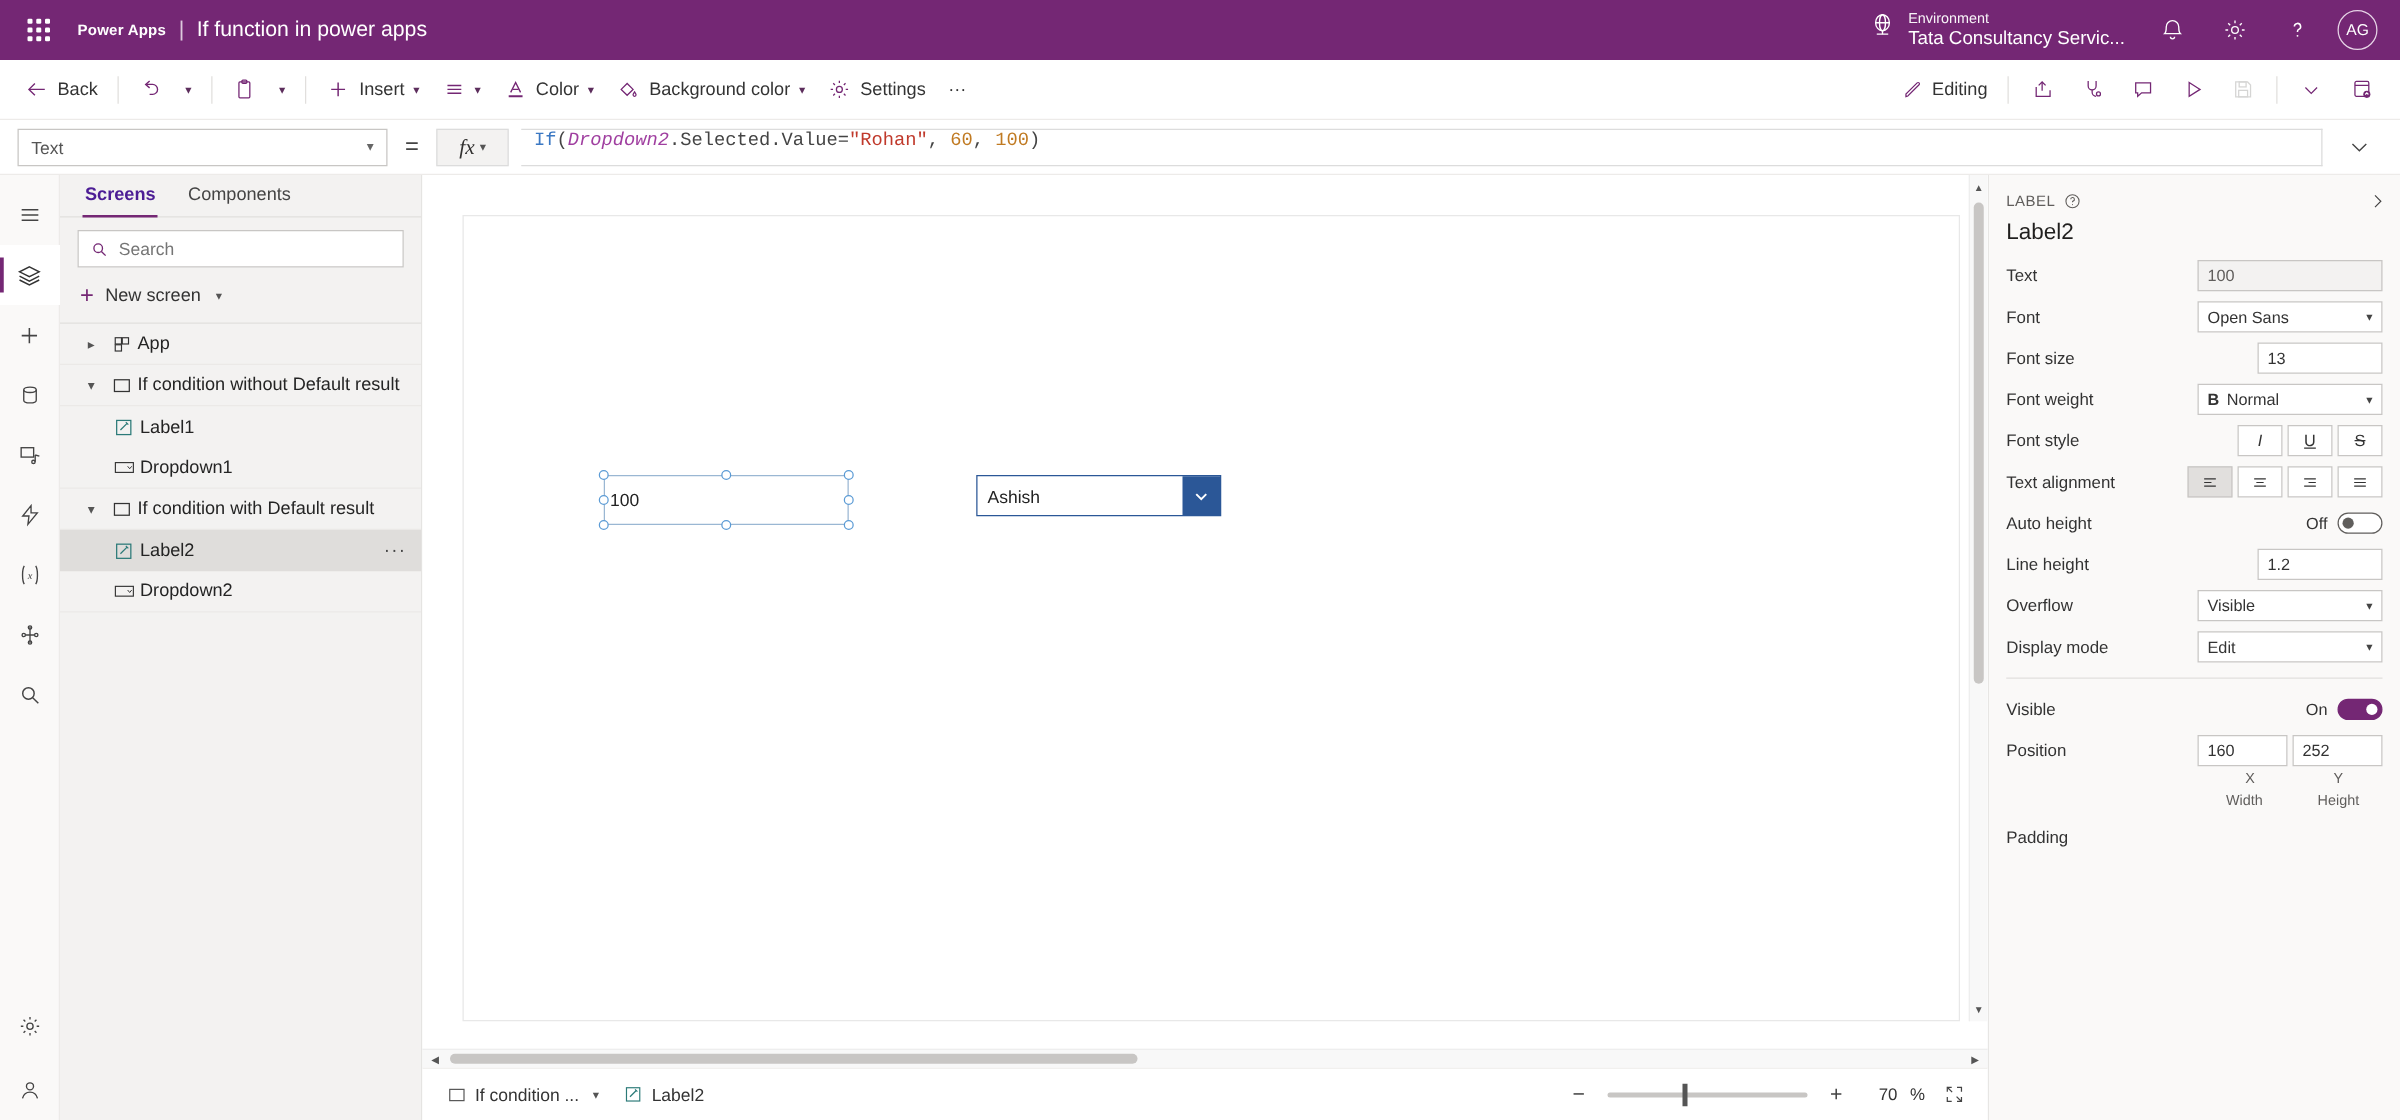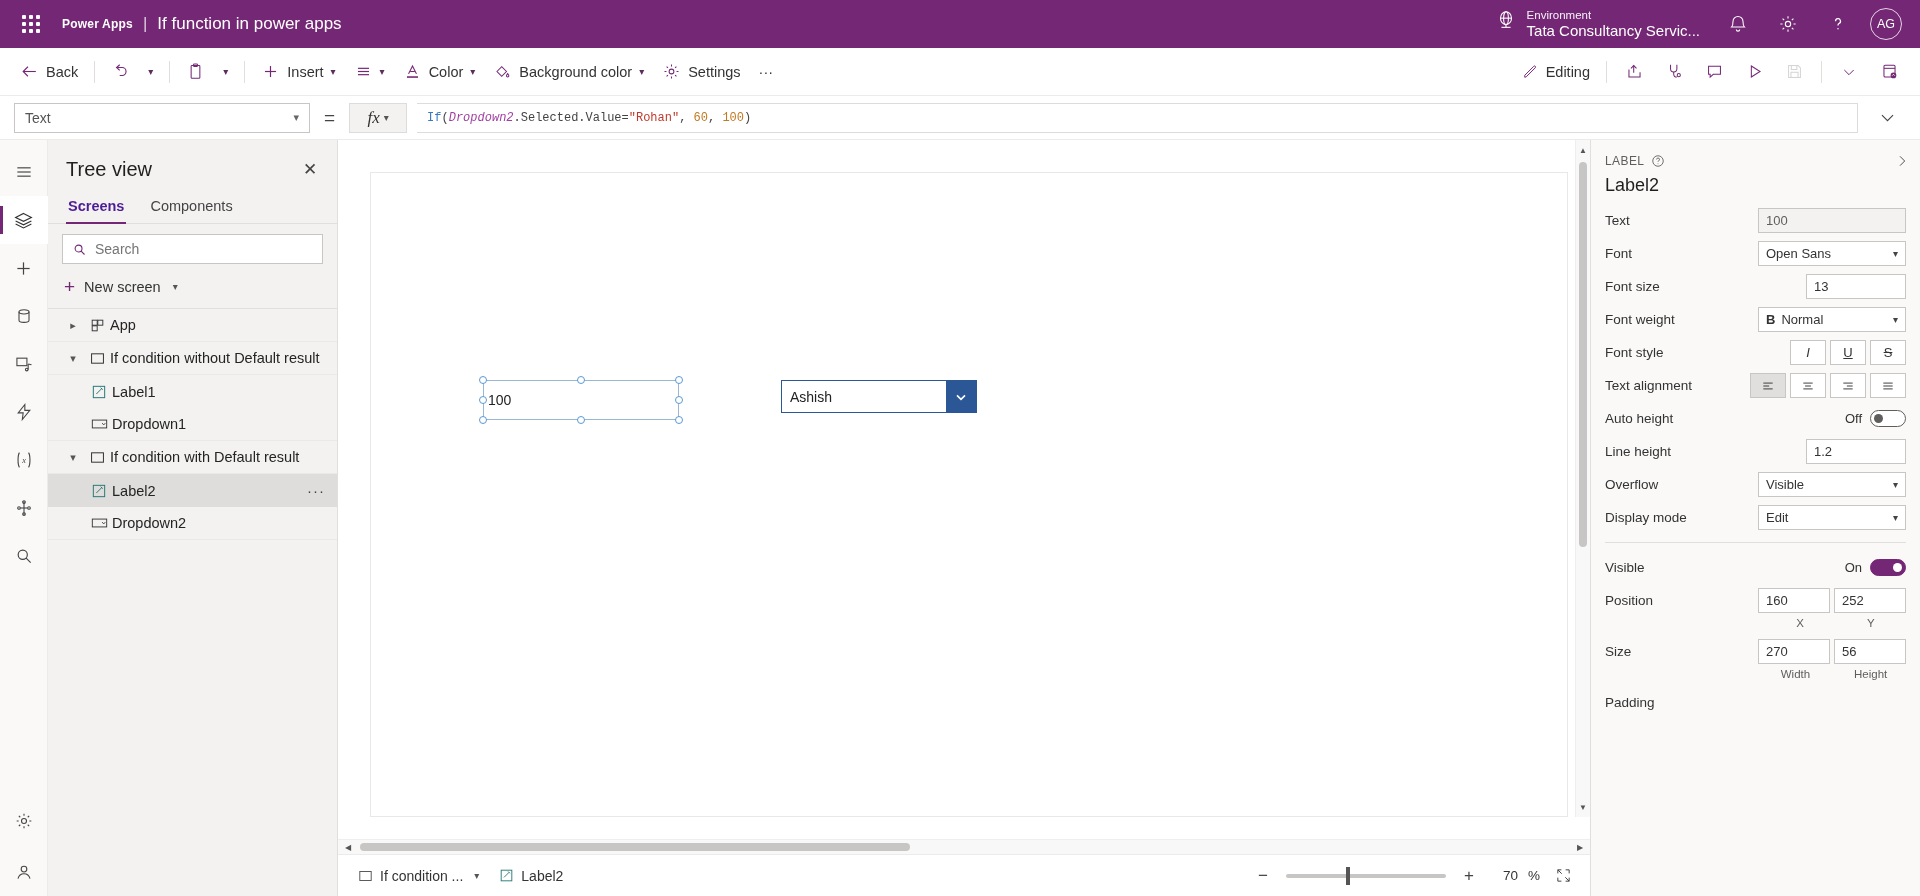--- a/index.html
+++ b/index.html
@@ -59,22 +59,22 @@
   .propsel .chev { margin-left:auto; font-size:11px; color:#666; }
   .eq { font-size:19px; color:#444; padding:0 4px; }
   .fx {
     width:58px; height:30px; border:1px solid #dcdcdc; background:#f3f2f1;
     display:flex; align-items:center; justify-content:center; gap:4px; cursor:pointer;
   }
   .fx-glyph { font-family:"Liberation Serif", serif; font-style:italic; font-size:17px; }
   .fx .chev { font-size:10px; color:#555; }
   .formula {
     flex:1; height:30px; border:1px solid #dcdcdc; border-left:none; background:#fff;
-    display:flex; align-items:center; padding:0 10px;
-    font-family:"Liberation Mono", monospace; font-size:12px; white-space:pre; overflow:hidden;
+    display:flex; align-items:flex-start; padding:0 10px;
+    font-family:"Liberation Mono", monospace; font-size:15px; white-space:pre; overflow:hidden;
   }
   .f-fn { color:#3b78c3; }
   .f-obj { color:#a03fa0; font-style:italic; }
   .f-prop { color:#444; }
   .f-str { color:#c0392b; }
   .f-num { color:#c07a22; }
   .f-punc { color:#444; }
   .fbar-expand { width:38px; height:30px; display:flex; align-items:center; justify-content:center; cursor:pointer; }
 
   
@@ -487,24 +487,20 @@
     </div>
     <div class="rail-item">
       <svg width="20" height="20" viewBox="0 0 24 24" fill="none" stroke="#444" stroke-width="1.3">
         <circle cx="12" cy="8.5" r="3.4"></circle>
           <path d="M4.8 20c1-4 4-6 7.2-6s6.2 2 7.2 6"></path>
       </svg>
     </div>
   </div>
 
   <div class="tree">
-    <div class="tree-head">
-      <div class="tree-title">Tree view</div>
-      <div class="tree-close">✕</div>
-    </div>
     <div class="tree-tabs">
       <div class="ttab active">Screens</div>
       <div class="ttab">Components</div>
     </div>
     <div class="tree-search-wrap">
       <div class="tree-search">
         <span>
           <svg width="15" height="15" viewBox="0 0 24 24" fill="none" stroke="#742774" stroke-width="1.7">
               <circle cx="10.5" cy="10.5" r="5.5"></circle>
               <line x1="14.6" y1="14.6" x2="20" y2="20"></line>
@@ -832,31 +828,20 @@
             <span>252</span>
           </div>
         </div>
       </div>
       <div class="sublabels">
         <span style="width:172px;"></span>
         <span style="width:76px;text-align:center;">X</span>
         <span style="width:76px;text-align:center;">Y</span>
       </div>
 
-      <div class="prow">
-        <div class="plab">Size</div>
-        <div class="pgrp">
-          <div class="pfield half">
-            <span>270</span>
-          </div>
-          <div class="pfield half">
-            <span>56</span>
-          </div>
-        </div>
-      </div>
       <div class="sublabels">
         <span style="width:162px;"></span>
         <span style="width:86px;text-align:center;">Width</span>
         <span style="width:76px;text-align:center;">Height</span>
       </div>
 
       <div class="prow">
         <div class="plab">Padding</div>
       </div>
 

